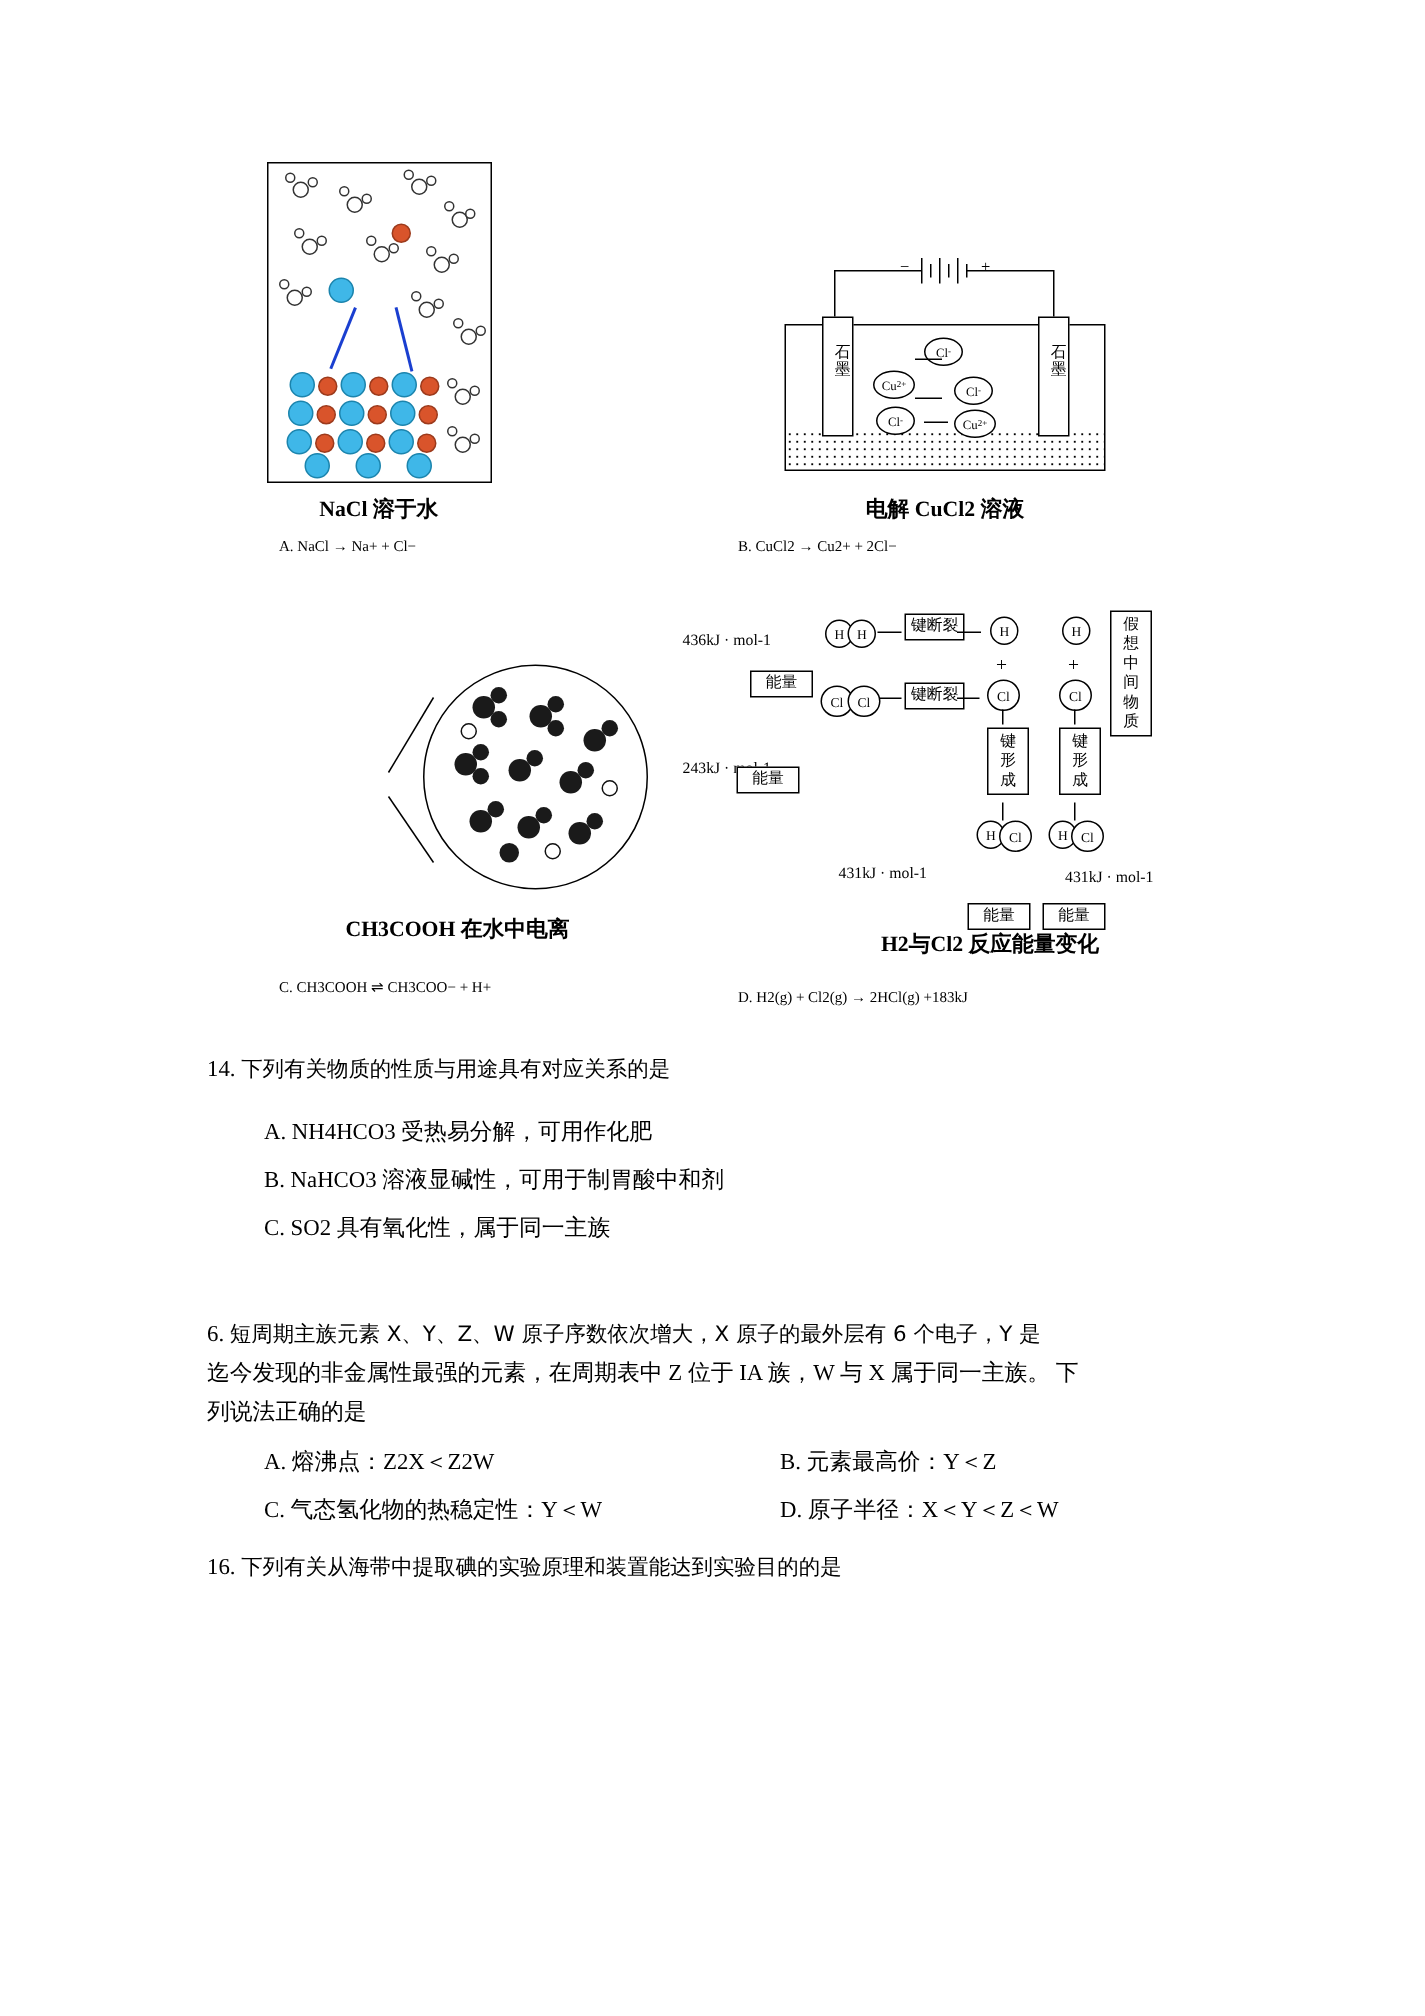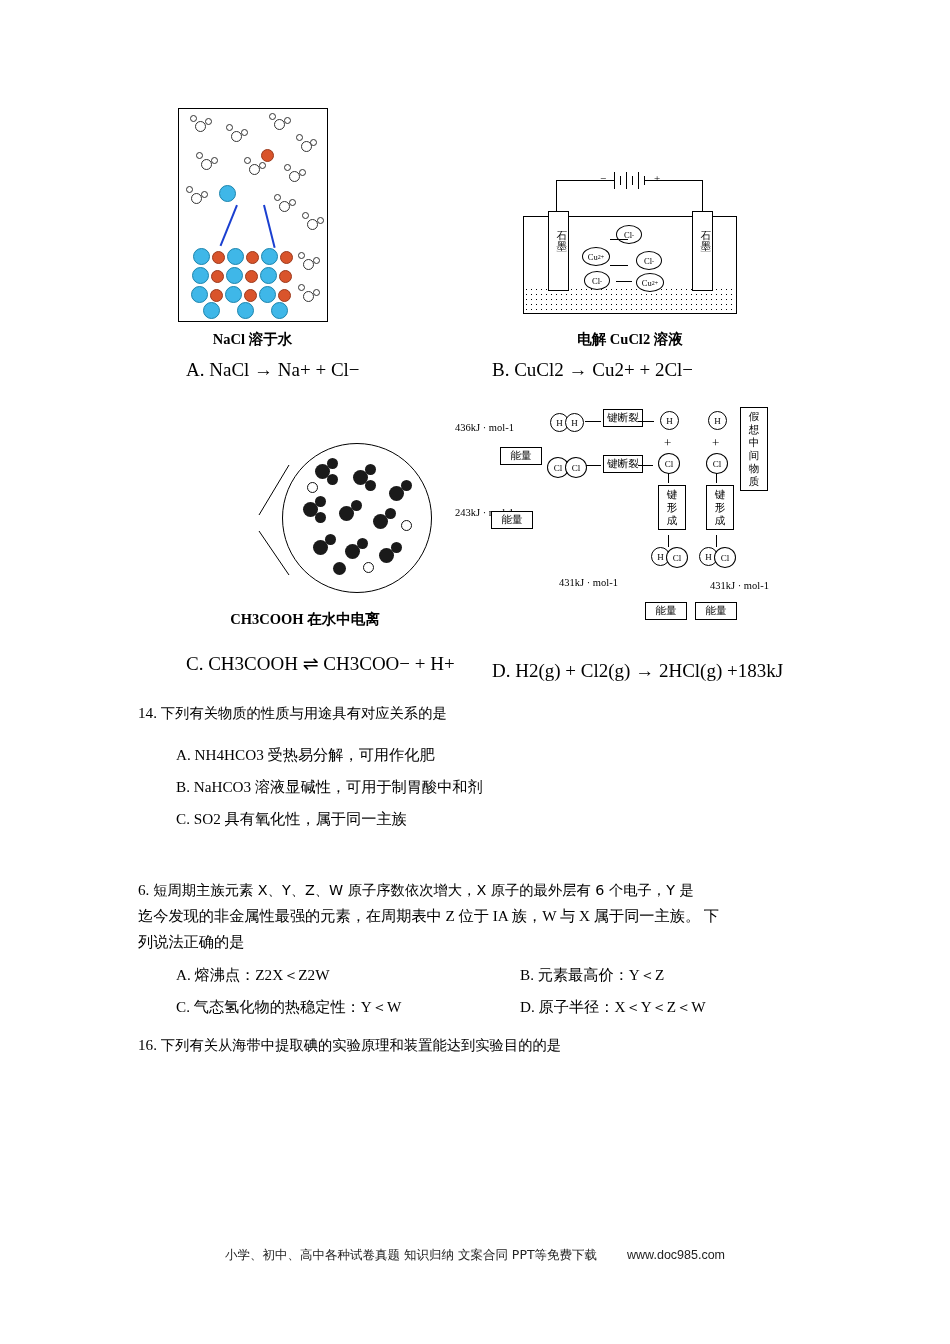--- a/index.html
+++ b/index.html
@@ -19,21 +19,21 @@
   .w-o{width:11px;height:11px;background:#fff;}
   .w-h{width:7px;height:7px;background:#fff;}
   .na{width:17px;height:17px;background:#3fb7e8;border:1px solid #1b84ad;}
   .cl{width:13px;height:13px;background:#d9542b;border:1px solid #9c3a1c;}
   .arrow-line{position:absolute;background:#1a3fd0;}
   .caption{
     position:absolute;text-align:center;font-size:14.5px;
     font-family:"Liberation Serif", serif;font-weight:bold;
   }
   .opt{
-    position:absolute;font-size:19px;font-family:"Liberation Serif", serif;
+    position:absolute;font-size:10px;font-family:"Liberation Serif", serif;
     white-space:nowrap;
   }
 
   
   .cell-box{position:absolute;left:523px;top:216px;width:212px;height:96px;border:1.4px solid #000;background:#fff;}
   .hatch{position:absolute;left:0;bottom:0;width:100%;height:26px;
     background-image:radial-gradient(#000 0.6px, transparent 0.7px);
     background-size:5px 5px;}
   .electrode{position:absolute;width:19px;background:#fff;border:1.2px solid #000;}
   .wirev{position:absolute;background:#000;width:1.3px;}
@@ -262,20 +262,21 @@
     <div class="ec" style="left:196px;top:162px;width:17px;height:17px;">H</div>
     <div class="ec" style="left:211px;top:162px;width:20px;height:19px;">Cl</div>
     <div class="ec" style="left:244px;top:162px;width:17px;height:17px;">H</div>
     <div class="ec" style="left:259px;top:162px;width:20px;height:19px;">Cl</div>
 
     <div class="etxt" style="left:104px;top:192px;">431kJ · mol-1</div>
     <div class="etxt" style="left:255px;top:195px;">431kJ · mol-1</div>
     <div class="ebox" style="left:190px;top:217px;width:34px;">能量</div>
     <div class="ebox" style="left:240px;top:217px;width:34px;">能量</div>
   </div>
+  <div class="caption" style="left:520px;top:620px;width:280px;">H2与Cl2 反应能量变化</div>
   <div class="opt" style="left:492px;top:660px;">D. H2(g) + Cl2(g) → 2HCl(g) +183kJ</div>
 
   <div class="q" style="left:138px;top:700px;">
     <span>14.</span>
     <span class="zh">下列有关物质的性质与用途具有对应关系的是</span>
   </div>
   <div class="q" style="left:176px;top:742px;">A. NH4HCO3 受热易分解，可用作化肥</div>
   <div class="q" style="left:176px;top:774px;">B. NaHCO3 溶液显碱性，可用于制胃酸中和剂</div>
   <div class="q" style="left:176px;top:806px;">C. SO2 具有氧化性，属于同一主族</div>
 
@@ -289,19 +290,14 @@
   <div class="q" style="left:176px;top:962px;">A. 熔沸点：Z2X＜Z2W</div>
   <div class="q" style="left:520px;top:962px;">B. 元素最高价：Y＜Z</div>
   <div class="q" style="left:176px;top:994px;">C. 气态氢化物的热稳定性：Y＜W</div>
   <div class="q" style="left:520px;top:994px;">D. 原子半径：X＜Y＜Z＜W</div>
 
   <div class="q" style="left:138px;top:1032px;">
     <span>16.</span>
     <span class="zh">下列有关从海带中提取碘的实验原理和装置能达到实验目的的是</span>
   </div>
 
-  <div class="footer">
-    <span>小学、初中、高中各种试卷真题 知识归纳 文案合同 PPT等免费下载</span>
-    <span style="display:inline-block;width:22px;"></span>
-    <span class="dl">www.doc985.com</span>
-  </div>
 
 </div>
 
 </body></html>

